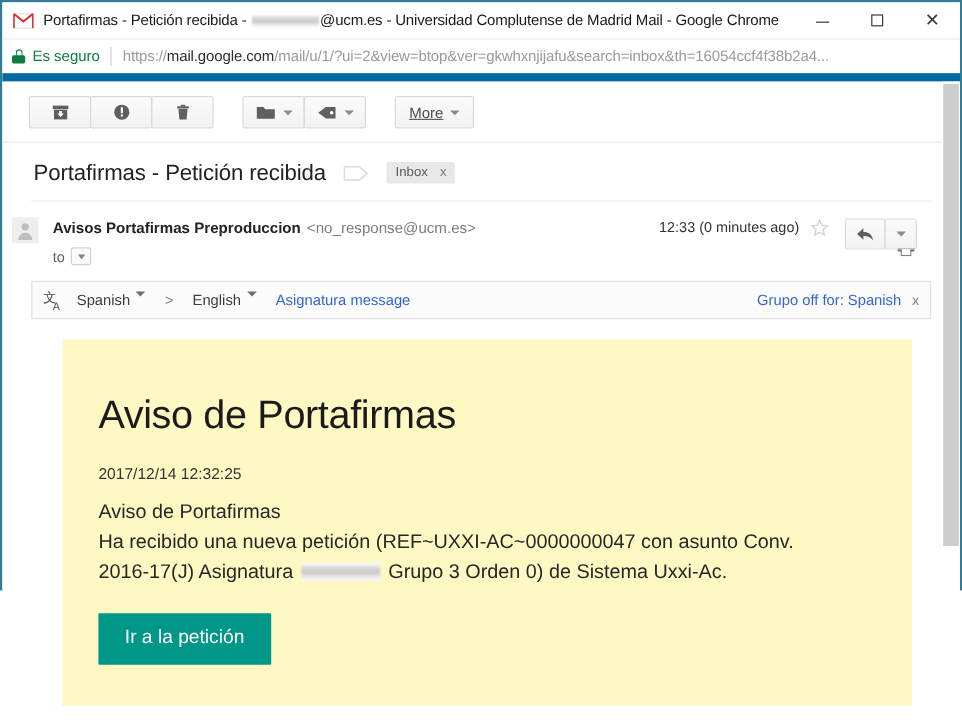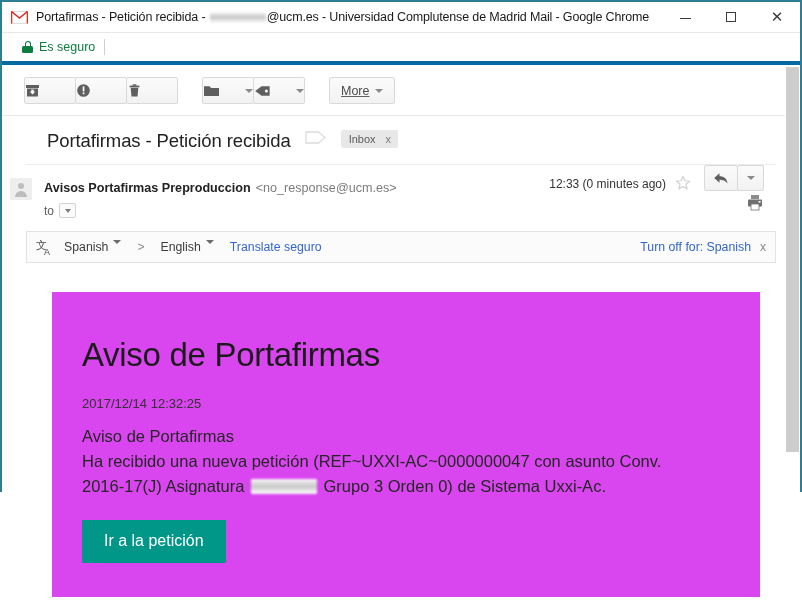--- a/index.html
+++ b/index.html
@@ -79,22 +79,22 @@
     font-size: 15px; line-height: 1; color: #3b3b3b; font-family: "DejaVu Sans", sans-serif;
   }
 
   
   .urlbar {
     position: relative;
     height: 28px;
     background: #ffffff;
     display: flex;
     align-items: center;
-    border-bottom: 4px solid #0369a1;
-    padding-left: 20px;
+    border-bottom: 7px solid #0369a1;
+    padding-left: 8px;
     overflow: hidden;
   }
   .lock {
     width: 11px; height: 12px;
     position: relative;
     margin-right: 6px;
     flex: 0 0 auto;
   }
   .lock-body {
     position: absolute; left: 0; bottom: 0;
@@ -141,21 +141,21 @@
     padding: 12px 0 11px 22px;
     border-bottom: 1px solid #e8e8e8;
   }
   .btn-group { display: flex; margin-right: 24px; }
   .gbtn {
     height: 27px;
     min-width: 52px;
     box-sizing: border-box;
     border: 1px solid #d9d9d9;
     background: linear-gradient(180deg,#fbfbfb 0%,#f2f2f2 100%);
-    display: flex; align-items: center; justify-content: space-between;
+    display: flex; align-items: center; justify-content: center;
     margin-left: -1px;
     color: #5f5f5f;
     border-radius: 2px;
     font-size: 12px;
     text-decoration: underline;
   }
   .gbtn:first-child { margin-left: 0; }
   .gbtn.more { padding: 0 11px; min-width: 0; }
   .gbtn .caret {
     width: 0; height: 0;
@@ -164,23 +164,22 @@
     border-top: 4px solid #8a8a8a;
     margin-left: 6px;
   }
   .more-label { color: #4b4b4b; font-size: 12.5px; }
 
   svg.ic { display: block; }
 
   
   .subject-row {
     display: flex;
-    align-items: flex-start;
+    align-items: center;
     padding: 14px 0 12px 26px;
-    margin-left: 19px;
   }
   .subject {
     font-size: 18.5px;
     color: #222222;
     font-weight: 400;
     letter-spacing: -0.1px;
   }
   .label-outline { margin-left: 14px; }
   .chip {
     margin-left: 14px;
@@ -242,23 +241,23 @@
   .to-caret i {
     width: 0; height: 0;
     border-left: 3.5px solid transparent;
     border-right: 3.5px solid transparent;
     border-top: 4px solid #7d7d7d;
     display: block;
   }
   .meta-right {
     position: absolute;
     right: 36px;
-    top: 0;
-    display: flex;
-    align-items: flex-end;
+    top: 14px;
+    display: flex;
+    align-items: flex-start;
   }
   .timestamp { font-size: 12px; color: #333333; }
   .star { margin-left: 9px; }
   .reply-group { display: flex; margin-left: 13px; }
   .rbtn {
     height: 26px; width: 34px;
     box-sizing: border-box;
     border: 1px solid #d9d9d9;
     background: linear-gradient(180deg,#fbfbfb 0%,#f2f2f2 100%);
     display: flex; align-items: center; justify-content: center;
@@ -305,22 +304,22 @@
     right: 9px;
     display: flex;
     align-items: center;
     font-size: 12.3px;
     color: #3366cc;
   }
   .tr-right .x { margin-left: 9px; color: #888888; font-size: 12px; }
 
   
   .mail-body {
-    margin: 29px 40px 0 50px;
-    background: #d946ef;
+    margin: 17px 40px 0 50px;
+    background: #fef9c3;
     padding: 44px 40px 34px 30px;
     min-height: 248px;
     box-sizing: border-box;
   }
   .mail-h1 {
     font-size: 33px;
     font-weight: 400;
     color: #1b1b1b;
     margin: 0 0 22px 0;
     letter-spacing: -0.3px;
@@ -395,20 +394,21 @@
     </div>
   </div>
 
   <div class="urlbar">
     <span class="lock">
       <span class="lock-shackle"></span>
       <span class="lock-body"></span>
     </span>
     <span class="secure-label">Es seguro</span>
     <span class="url-sep"></span>
+    <span class="url-text"><span>https://</span><span class="host">mail.google.com</span><span>/mail/u/1/?ui=2&amp;view=btop&amp;ver=gkwhxnjijafu&amp;search=inbox&amp;th=16054ccf4f38b2a4...</span></span>
   </div>
 
   <div class="page">
 
     <div class="gm-toolbar">
       <div class="btn-group">
         <div class="gbtn">
           <span>
             <svg class="ic" width="15" height="15" viewBox="0 0 15 15">
               <rect x="1" y="2" width="13" height="3" fill="#5f5f5f"></rect>
@@ -536,23 +536,23 @@
       </span>
       <span class="tr-item">
         <span>Spanish</span>
         <span class="caret"></span>
       </span>
       <span class="tr-arrow">&gt;</span>
       <span class="tr-item">
         <span>English</span>
         <span class="caret"></span>
       </span>
-      <span class="tr-link">Translate seguro</span>
+      <span class="tr-link">Asignatura message</span>
       <span class="tr-right">
-        <span>Turn off for: Spanish</span>
+        <span>Grupo off for: Spanish</span>
         <span class="x">x</span>
       </span>
     </div>
 
     <div class="mail-body">
       <h1 class="mail-h1">Aviso de Portafirmas</h1>
       <div class="mail-date">2017/12/14 12:32:25</div>
       <p class="mail-p"><span>Aviso de Portafirmas</span><br><span>Ha recibido una nueva petición (REF~UXXI-AC~0000000047 con asunto Conv. 2016-17(J) Asignatura </span><span class="redact body-redact"></span><span> Grupo 3 Orden 0) de Sistema Uxxi-Ac.</span></p>
       <button class="cta">Ir a la petición</button>
     </div>

